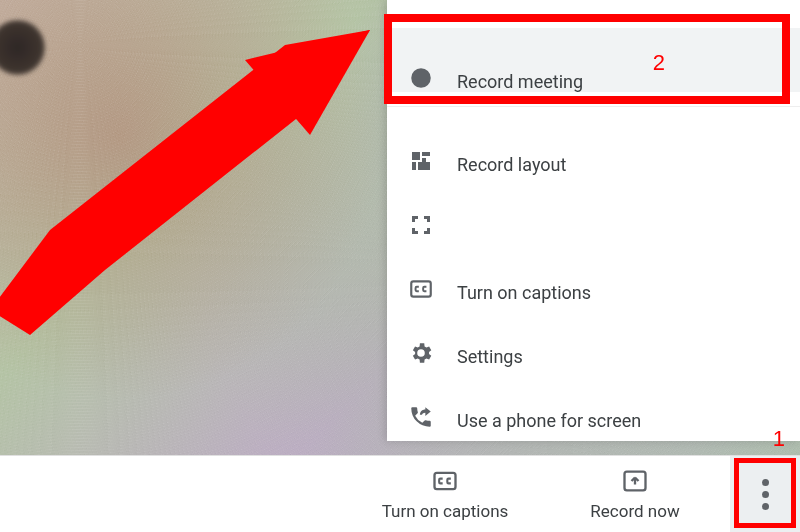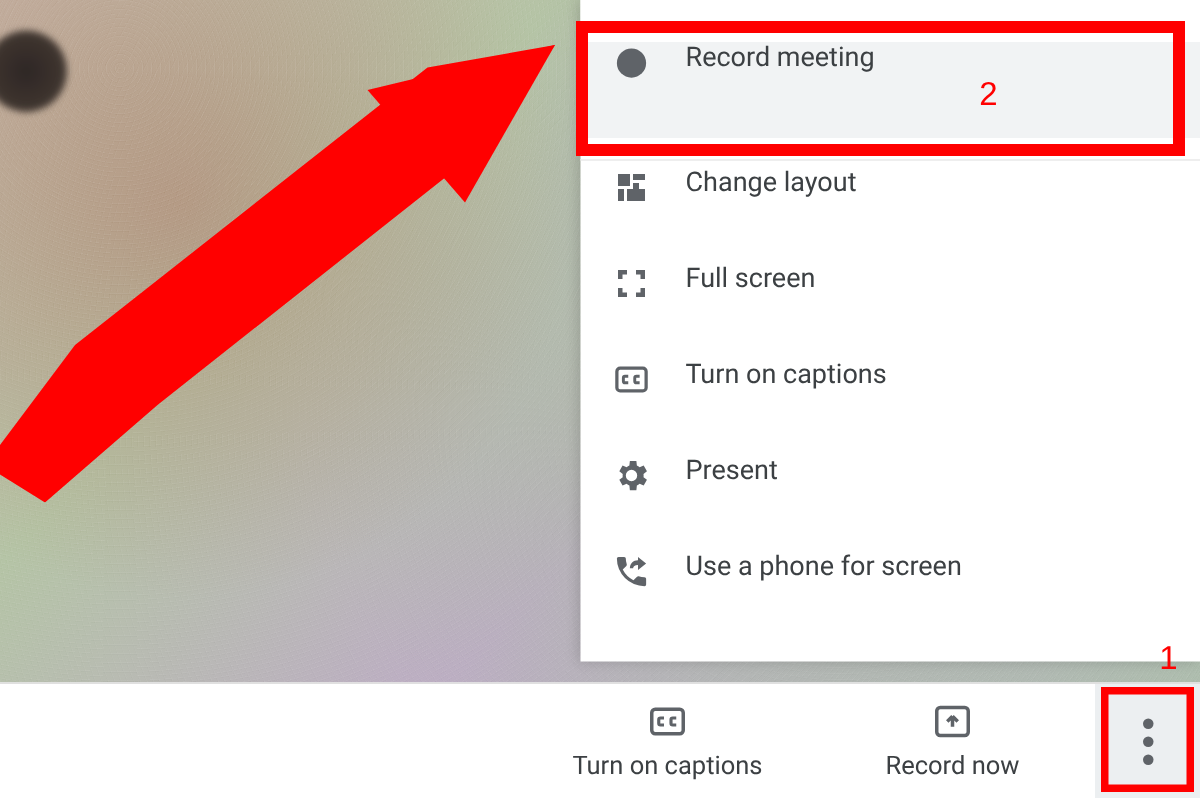--- a/index.html
+++ b/index.html
@@ -72,21 +72,21 @@
       position: absolute;
       right: 0; top: 0;
       width: 413px;
       background: #fff;
       box-shadow: -2px 0 8px rgba(0,0,0,0.15);
       z-index: 10;
     }
     .menu-item {
       height: 64px;
       display: flex;
-      align-items: flex-start;
+      align-items: flex-end;
       padding-left: 20px;
       gap: 22px;
       cursor: pointer;
       color: #3c4043;
       font-size: 18px;
     }
     .menu-item.highlight { background: #f1f3f4; }
     .menu-sep { height: 4px; background: #fff; border-bottom: 1px solid #eee; }
     .menu-sep.thin { height: 1px; background: #e0e0e0; margin: 4px 0; }
     .micon { width: 28px; height: 28px; display: flex; align-items: center; justify-content: center; color: #5f6368; flex-shrink: 0; }
@@ -159,46 +159,45 @@
   <div class="menu-item">
     <span class="micon">
       <svg width="24" height="24" viewBox="0 0 24 24" fill="#5f6368">
           <rect x="3" y="3" width="8" height="8"></rect>
           <rect x="13" y="3" width="8" height="4"></rect>
           <rect x="13" y="9" width="4" height="4"></rect>
           <rect x="3" y="13" width="4" height="8"></rect>
           <rect x="9" y="13" width="12" height="8"></rect>
         </svg>
     </span>
-    <span>Change layout</span>
+    <span>Record layout</span>
   </div>
   <div class="menu-item">
     <span class="micon">
       <svg width="24" height="24" viewBox="0 0 24 24" fill="#5f6368">
           <path d="M3 3h6v3H6v3H3V3zm12 0h6v6h-3V6h-3V3zM3 15h3v3h3v3H3v-6zm15 0h3v6h-6v-3h3v-3z"></path>
         </svg>
     </span>
-    <span>Full screen</span>
   </div>
   <div class="menu-item">
     <span class="micon">
       <svg width="26" height="26" viewBox="0 0 24 24" fill="none" stroke="#5f6368" stroke-width="2">
           <rect x="3" y="5" width="18" height="14" rx="2"></rect>
           <path d="M10 10H8a1 1 0 00-1 1v2a1 1 0 001 1h2M17 10h-2a1 1 0 00-1 1v2a1 1 0 001 1h2" stroke-width="1.8"></path>
         </svg>
     </span>
     <span>Turn on captions</span>
   </div>
   <div class="menu-item">
     <span class="micon">
       <svg width="26" height="26" viewBox="0 0 24 24" fill="#5f6368">
           <path d="M19.4 13a7.5 7.5 0 000-2l2.1-1.6-2-3.5-2.5 1a7.5 7.5 0 00-1.7-1L15 3h-4l-.3 2.9a7.5 7.5 0 00-1.7 1l-2.5-1-2 3.5L6.6 11a7.5 7.5 0 000 2l-2.1 1.6 2 3.5 2.5-1a7.5 7.5 0 001.7 1L11 21h4l.3-2.9a7.5 7.5 0 001.7-1l2.5 1 2-3.5L19.4 13zM12 15.5A3.5 3.5 0 1115.5 12 3.5 3.5 0 0112 15.5z"></path>
         </svg>
     </span>
-    <span>Present</span>
+    <span>Settings</span>
   </div>
   <div class="menu-item">
     <span class="micon">
       <svg width="26" height="26" viewBox="0 0 24 24" fill="#5f6368">
           <path d="M6.6 10.8a15 15 0 006.6 6.6l2.2-2.2a1 1 0 011-.25 11.4 11.4 0 003.6.58 1 1 0 011 1V20a1 1 0 01-1 1A17 17 0 013 4a1 1 0 011-1h3.5a1 1 0 011 1 11.4 11.4 0 00.58 3.6 1 1 0 01-.25 1L6.6 10.8z"></path>
           <path d="M16 3l5 4-5 4V8c-2 0-3 1-3 2h-2c0-3 2-5 5-5V3z"></path>
         </svg>
     </span>
     <span>Use a phone for screen</span>
   </div>

